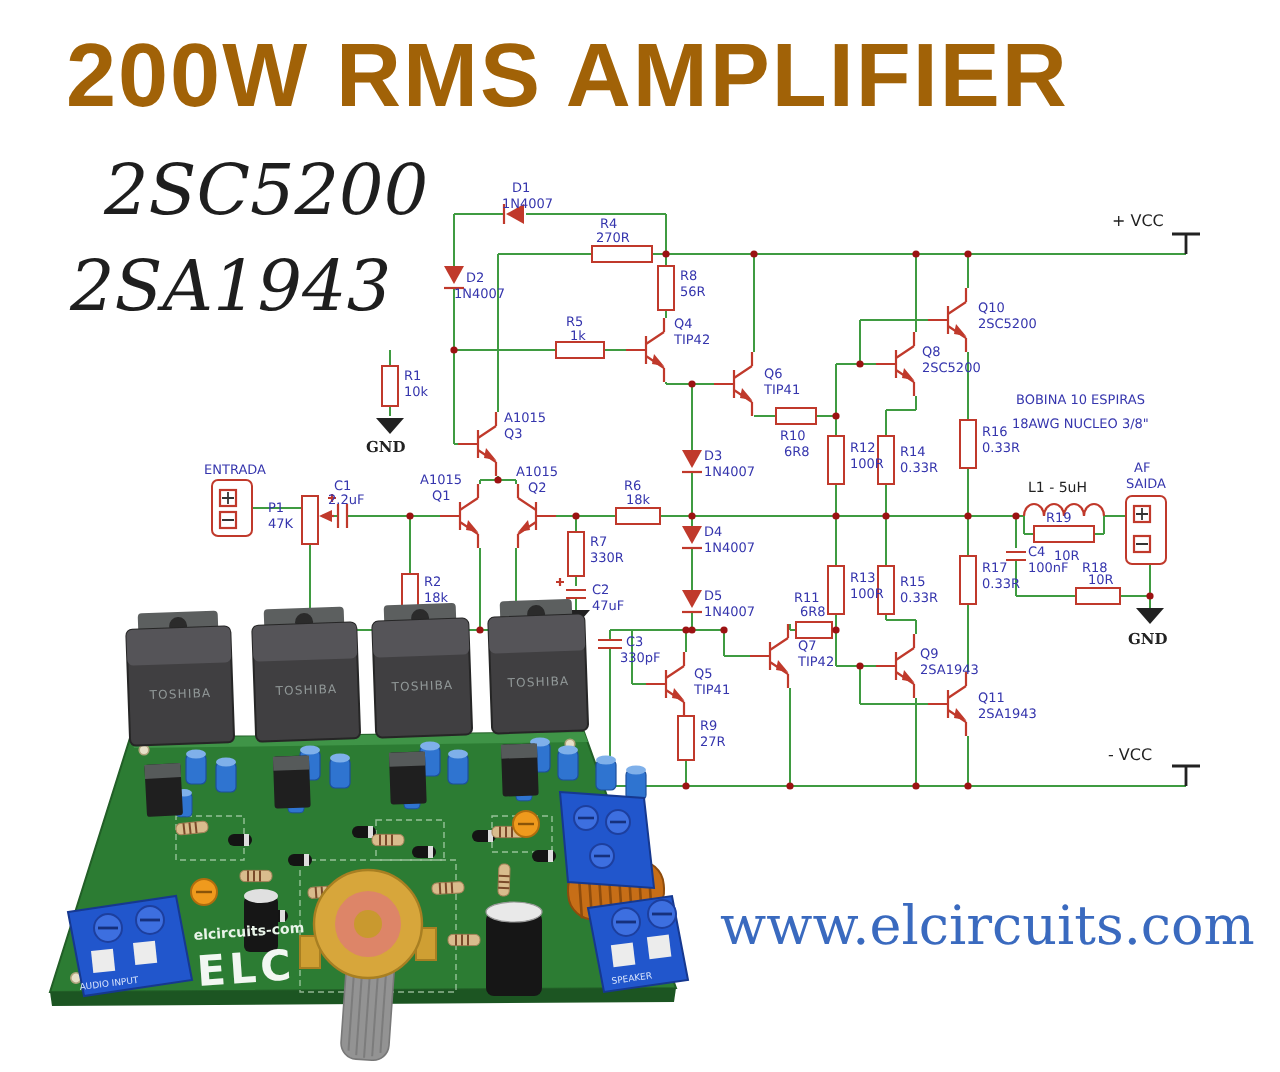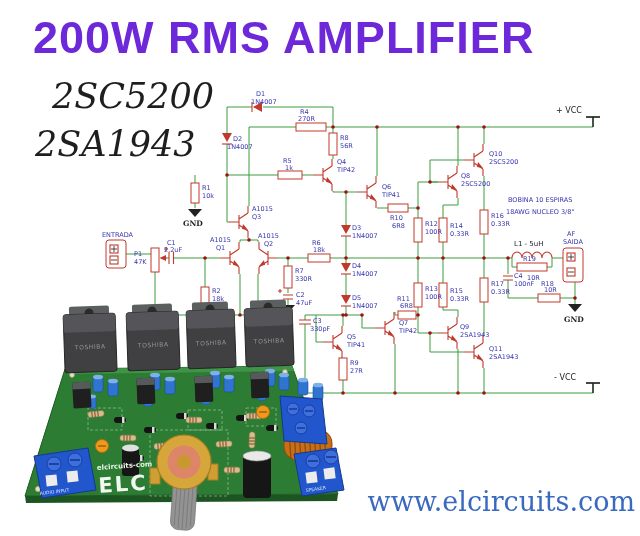--- a/index.html
+++ b/index.html
@@ -1,26 +1,26 @@
 <!DOCTYPE html>
 <html><head>
 <meta charset="utf-8">
 <style>
   html,body{margin:0;padding:0;background:#fff;}
   #stage{position:relative;width:640px;height:536px;background:#fff;overflow:hidden;
          font-family:"Liberation Sans",sans-serif;}
   .title{position:absolute;left:33px;top:12px;font-size:45px;font-weight:800;
-         letter-spacing:1px;color:#6d28d9;white-space:nowrap;}
+         letter-spacing:1px;color:#a16207;white-space:nowrap;}
   .part{position:absolute;font-family:"DejaVu Serif",serif;font-style:italic;
         font-size:35px;color:#1e1e1e;white-space:nowrap;}
   .p1{left:52px;top:76px;} .p2{left:35px;top:124px;}
   .tagline{position:absolute;left:388px;top:399px;width:220px;text-align:center;
            font-size:20px;font-style:italic;color:#878787;white-space:nowrap;}
-  .website{position:absolute;left:360px;top:448px;width:275px;text-align:right;
-           font-family:"DejaVu Serif",serif;font-size:27px;color:#3a6abf;white-space:nowrap;margin-top:38px;}
+  .website{position:absolute;left:360px;top:448px;width:275px;text-align:left;
+           font-family:"DejaVu Serif",serif;font-size:27px;color:#3a6abf;white-space:nowrap;}
   svg{position:absolute;left:0;top:0;}
   .w{stroke:#3f9b41;stroke-width:1;fill:none;}
   .cmp{stroke:#c0392b;stroke-width:1;fill:#fff;}
   .cmpl{stroke:#c0392b;stroke-width:1.1;fill:none;}
   .red{fill:#c0392b;}
   .dot{fill:#9c1212;}
   .lbl{font:6.5px "DejaVu Sans",sans-serif;fill:#3535ad;}
   .blk{font:8px "DejaVu Sans",sans-serif;fill:#222;}
   .gndt{font:bold 7.5px "DejaVu Serif",serif;fill:#222;}
   .blkline{stroke:#222;stroke-width:1.4;fill:none;}

